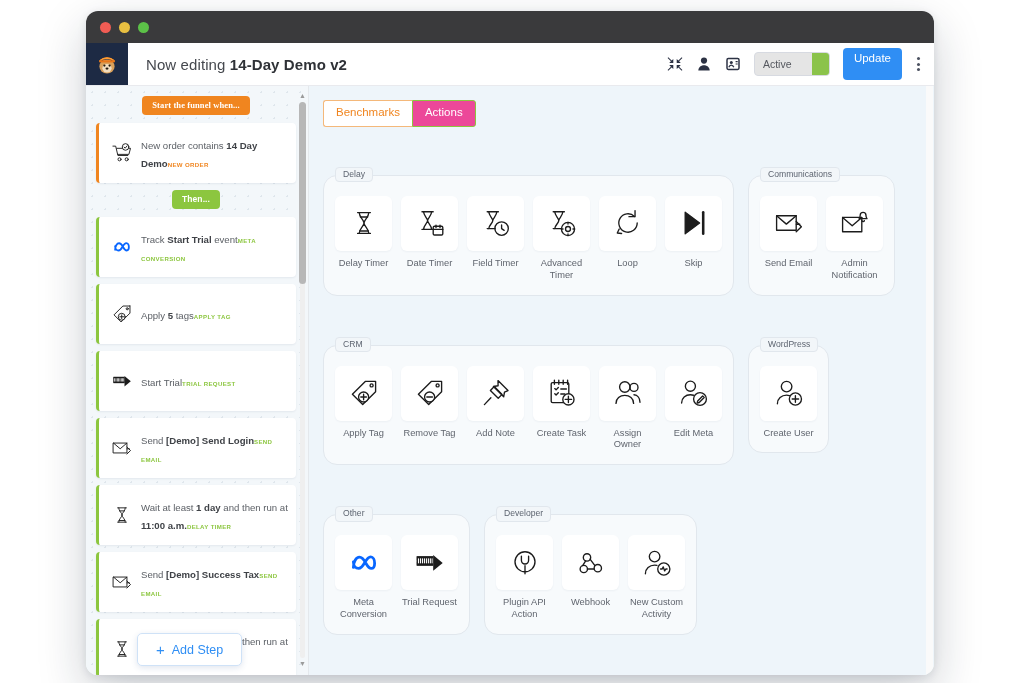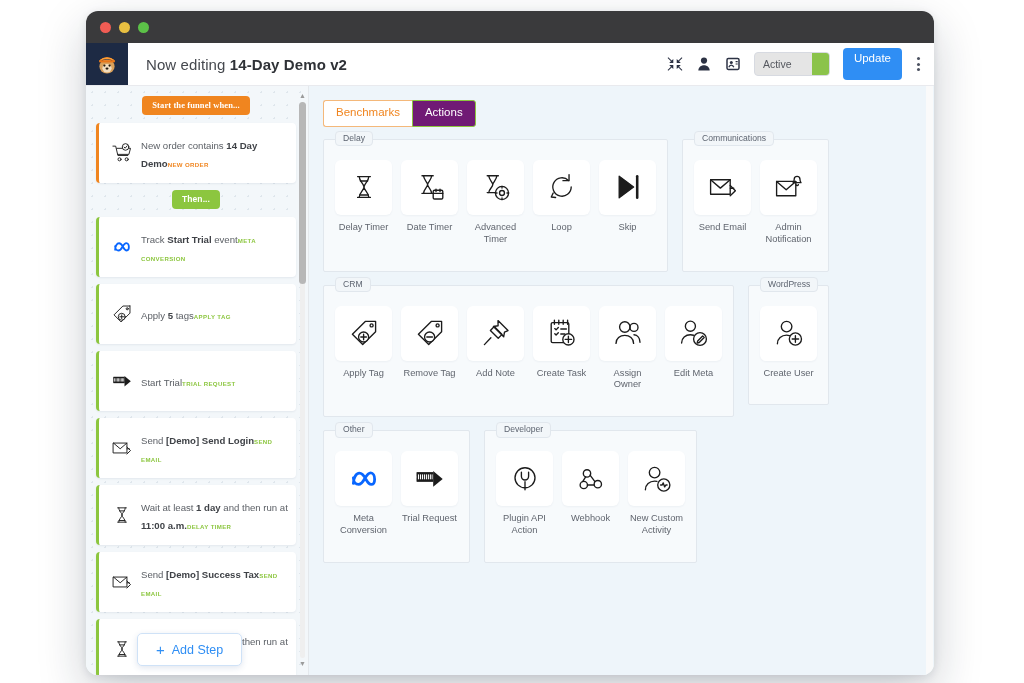--- a/index.html
+++ b/index.html
@@ -103,26 +103,27 @@
 
   
   .canvas{
     flex:1;position:relative;background:#eef5fa;overflow:hidden;padding:14px 14px 0 14px;
   }
   .tabs{display:flex;margin-bottom:12px;}
   .tab{
     font-size:11.5px;padding:5px 12px 6px;cursor:pointer;line-height:1.2;
   }
   .tab.bench{color:#f0851f;background:#fff;border:1px solid #f4b87a;border-right:none;border-radius:3px 0 0 3px;}
-  .tab.act{color:#fff;background:#701a75;border:1px solid #8cc63f;border-radius:0 3px 3px 0;}
+  .tab.act{color:#fff;background:#ec4899;border:1px solid #8cc63f;border-radius:0 3px 3px 0;}
 
   .grouprow{display:flex;align-items:flex-start;gap:14px;margin-bottom:13px;}
   .group{
-    border:1px solid #e1e7ed;border-radius:2px;background:#f7fafc;position:relative;
-    padding:20px 11px 25px;
+    border:1px solid #e1e7ed;border-radius:14px;background:#f7fafc;position:relative;
+    padding:20px 11px 13px;
+    margin-top:36px;
   }
   .group > .glabel{
     position:absolute;top:-9px;left:11px;background:#f2f6f9;border:1px solid #e1e7ed;border-radius:4px;
     font-size:8.6px;color:#5d6470;padding:2px 7px 3px;line-height:1;
   }
   .tiles{display:flex;gap:9px;align-items:flex-start;}
   .tile{width:57px;cursor:pointer;text-align:center;}
   .tilebox{
     width:57px;height:55px;background:#fff;border-radius:6px;display:flex;align-items:center;justify-content:center;
     box-shadow:0 1px 2px rgba(40,60,90,.05);
@@ -346,20 +347,31 @@
                         <path d="M24 28h12M27.5 22.6v3M32.5 22.6v3"></path>
                       </svg>
                     </div>
                     <div class="tilelabel">Date Timer</div>
                   </div>
                   <div class="tile">
                     <div class="tilebox">
                       <svg class="tileicon" viewBox="0 0 40 40" width="32" height="32" fill="none" stroke="#1c1c1c" stroke-width="1.7" stroke-linecap="round" stroke-linejoin="round">
                         <path d="M9 6h14M9 27h10"></path>
                         <path d="M11 6c0 5 5 8 5 11s-5 6-5 10M21 6c0 5-5 8-5 11"></path>
+                        <circle cx="27" cy="27" r="8.4"></circle>
+                        <path d="M27 22.4V27l3.2 2.2"></path>
+                      </svg>
+                    </div>
+                    <div class="tilelabel">Field Timer</div>
+                  </div>
+                  <div class="tile">
+                    <div class="tilebox">
+                      <svg class="tileicon" viewBox="0 0 40 40" width="32" height="32" fill="none" stroke="#1c1c1c" stroke-width="1.7" stroke-linecap="round" stroke-linejoin="round">
+                        <path d="M9 6h14M9 27h10"></path>
+                        <path d="M11 6c0 5 5 8 5 11s-5 6-5 10M21 6c0 5-5 8-5 11"></path>
                         <circle cx="27.5" cy="27.5" r="8.2"></circle>
                         <circle cx="27.5" cy="27.5" r="3.1"></circle>
                         <path d="M27.5 19.3v2M27.5 33.7v2M19.3 27.5h2M33.7 27.5h2"></path>
                       </svg>
                     </div>
                     <div class="tilelabel">Advanced Timer</div>
                   </div>
                   <div class="tile">
                     <div class="tilebox">
                       <svg class="tileicon" viewBox="0 0 40 40" width="32" height="32" fill="none" stroke="#1c1c1c" stroke-width="1.7" stroke-linecap="round" stroke-linejoin="round">

